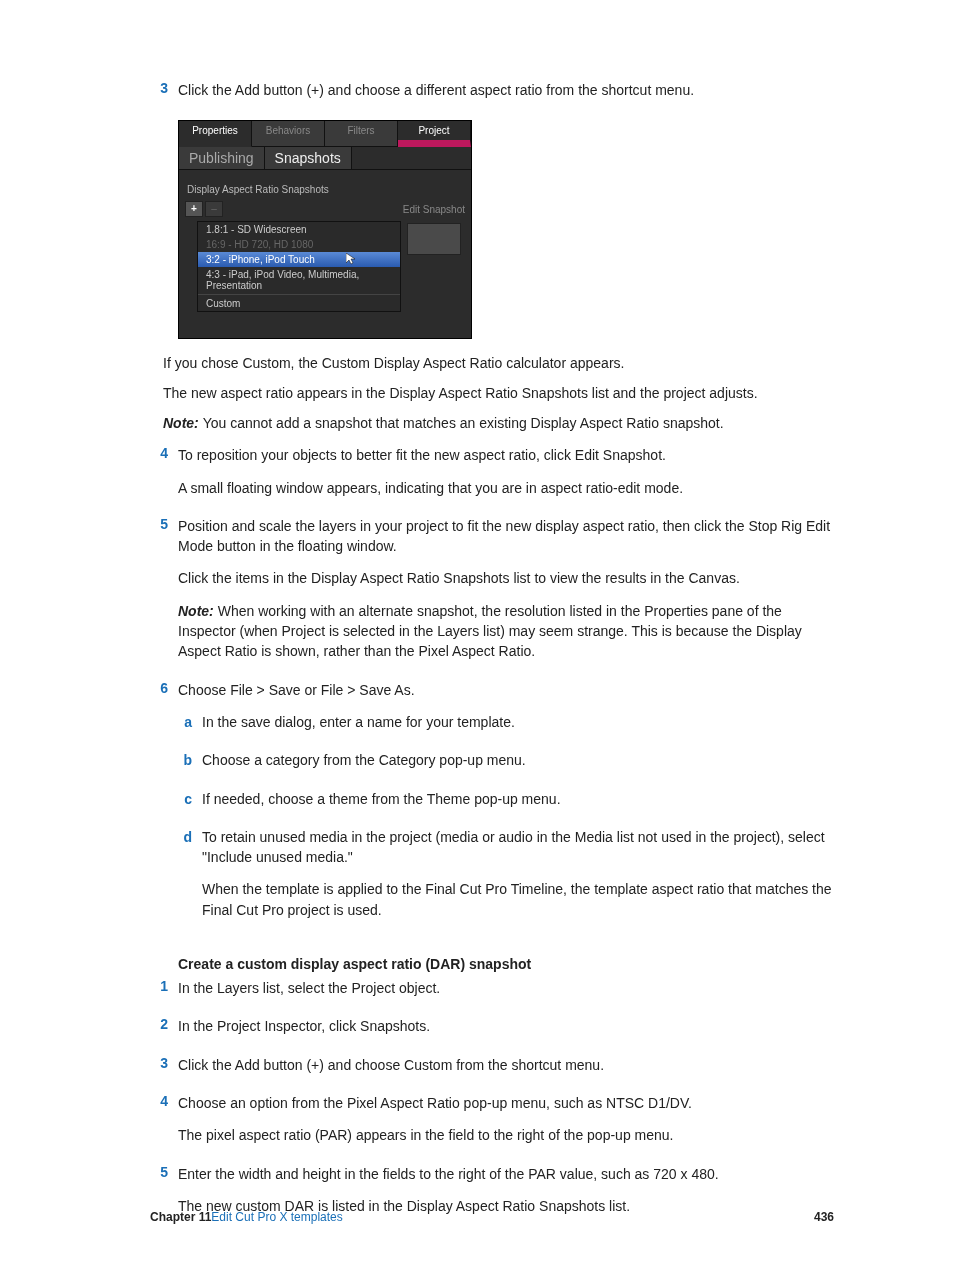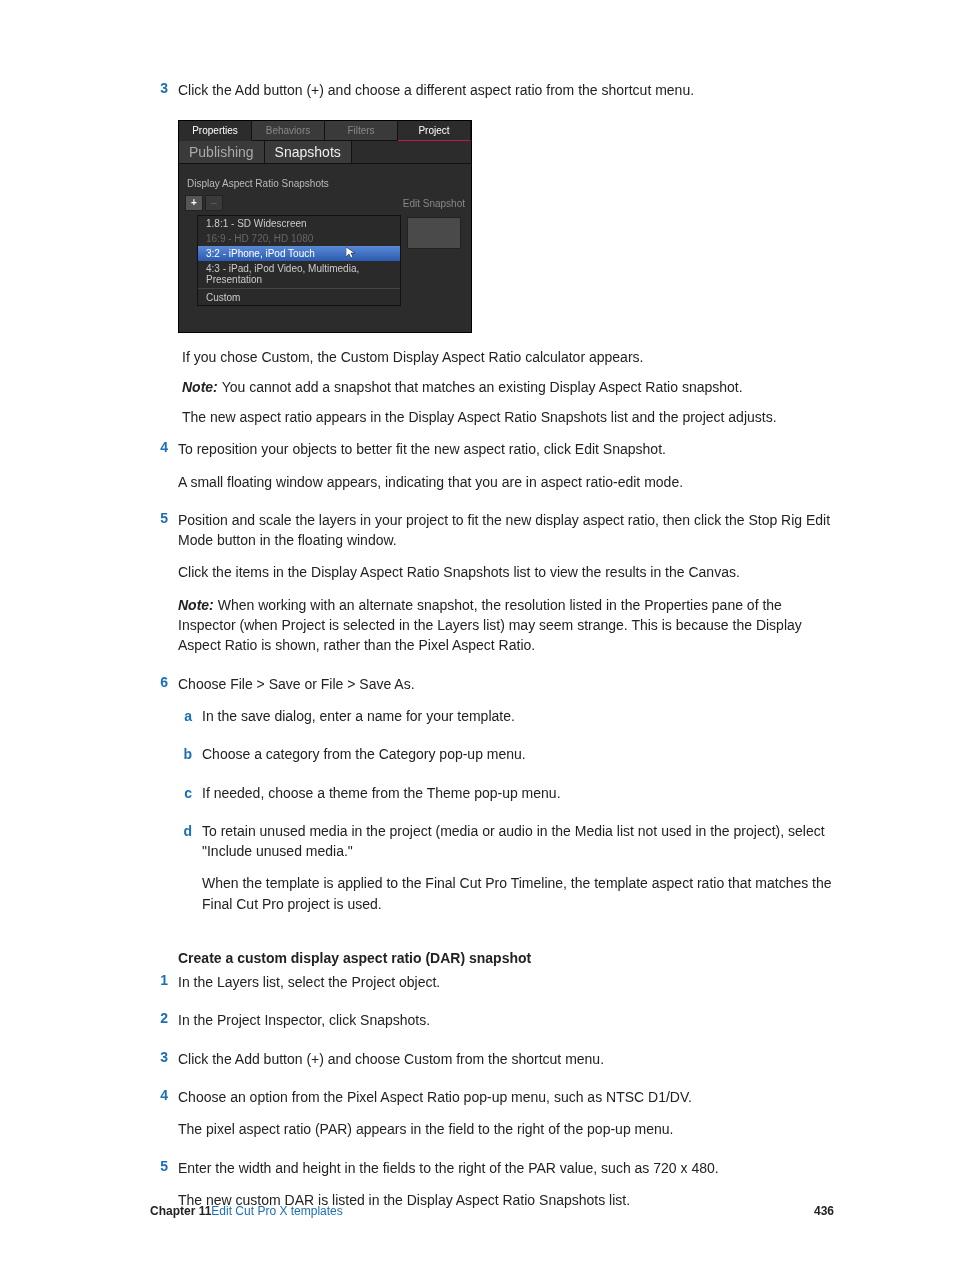--- a/index.html
+++ b/index.html
@@ -38,21 +38,21 @@
     font-weight: 600;
   }
   .step-body, .sub-body {
     flex: 1;
     line-height: 1.45;
   }
   .step-body p, .sub-body p {
     margin: 0 0 12px 0;
   }
   .indent {
-    margin-left: 32px;
+    margin-left: 13px;
   }
   .note-prefix {
     font-style: italic;
     font-weight: 600;
   }
   .section-heading {
     font-weight: 700;
     margin: 18px 0 6px 28px;
   }
   
@@ -186,21 +186,21 @@
     <div class="step-body">
       <p>Click the Add button (+) and choose a different aspect ratio from the shortcut menu.</p>
     </div>
   </div>
 
   <div class="shot" style="position:relative;">
     <div class="shot-tabs">
       <div class="shot-tab active">Properties</div>
       <div class="shot-tab">Behaviors</div>
       <div class="shot-tab">Filters</div>
-      <div class="shot-tab" style="color:#fff;background:#2c2c2c;border-bottom:1px solid #be185d;">Project</div>
+      <div class="shot-tab" style="color:#fff;background:#2c2c2c;border-bottom:7px solid #be185d;">Project</div>
     </div>
     <div class="shot-subtabs">
       <div class="shot-subtab">Publishing</div>
       <div class="shot-subtab active">Snapshots</div>
     </div>
     <div class="shot-section-title">Display Aspect Ratio Snapshots</div>
     <div class="shot-toolbar">
       <div class="shot-add">+</div>
       <div class="shot-minus">–</div>
       <div class="shot-edit">Edit Snapshot</div>
@@ -217,24 +217,24 @@
             </svg>
         </span>
       </div>
       <div class="shot-menu-item">4:3 - iPad, iPod Video, Multimedia, Presentation</div>
       <div class="shot-menu-sep"></div>
       <div class="shot-menu-item">Custom</div>
     </div>
   </div>
 
   <p class="indent">If you chose Custom, the Custom Display Aspect Ratio calculator appears.</p>
+  <p class="indent">The new aspect ratio appears in the Display Aspect Ratio Snapshots list and the project adjusts.</p>
   <p class="indent">
     <span class="note-prefix">Note:  </span><span>You cannot add a snapshot that matches an existing Display Aspect Ratio snapshot.</span>
   </p>
-  <p class="indent">The new aspect ratio appears in the Display Aspect Ratio Snapshots list and the project adjusts.</p>
 
   <div class="step-row">
     <div class="step-num">4</div>
     <div class="step-body">
       <p>To reposition your objects to better fit the new aspect ratio, click Edit Snapshot.</p>
       <p>A small floating window appears, indicating that you are in aspect ratio-edit mode.</p>
     </div>
   </div>
 
   <div class="step-row">

